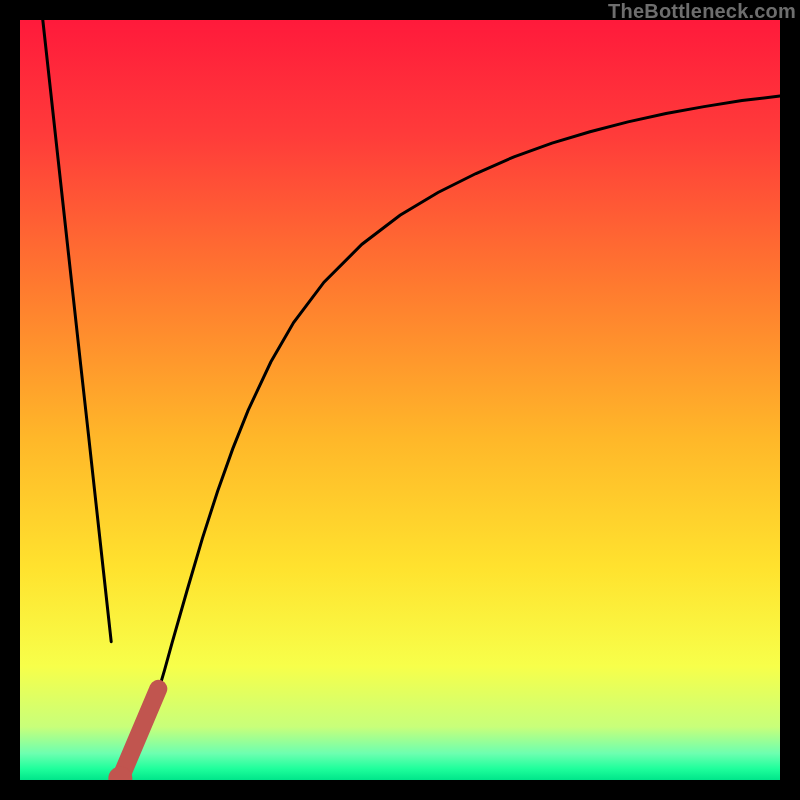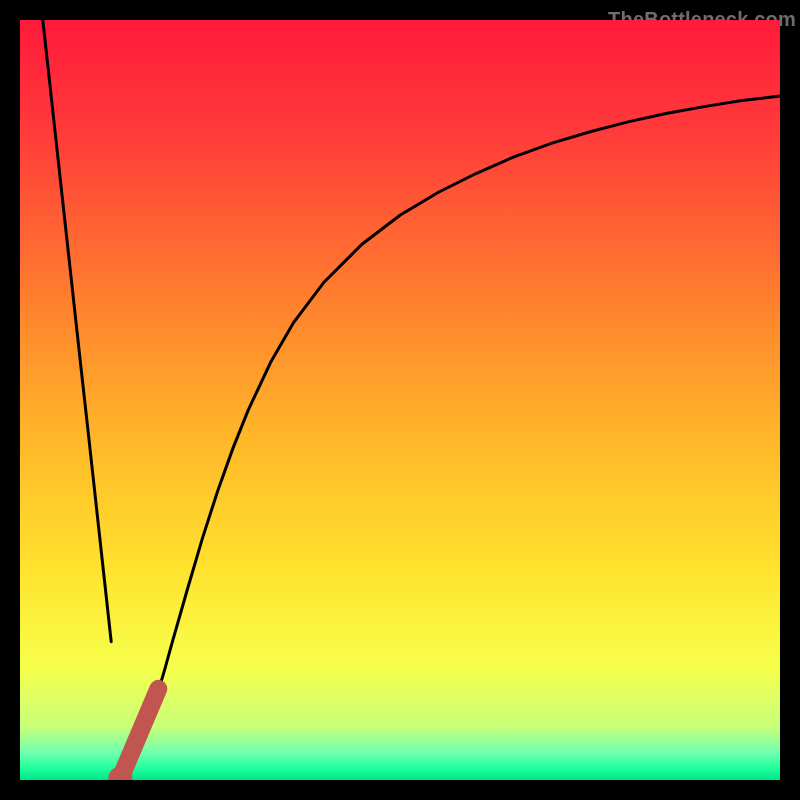--- a/index.html
+++ b/index.html
@@ -27,21 +27,20 @@
   }
   .attribution {
     position: absolute;
     top: 0px;
     right: 4px;
     font-family: Arial, Helvetica, sans-serif;
     font-size: 20px;
     font-weight: 600;
     color: #6e6e6e;
     letter-spacing: 0.2px;
-    margin-top: 8px;
   }
   svg { display: block; }
 </style>
 </head>
 <body>
 
 <div class="frame">
   <div class="attribution">TheBottleneck.com</div>
 
   <div class="plot">

